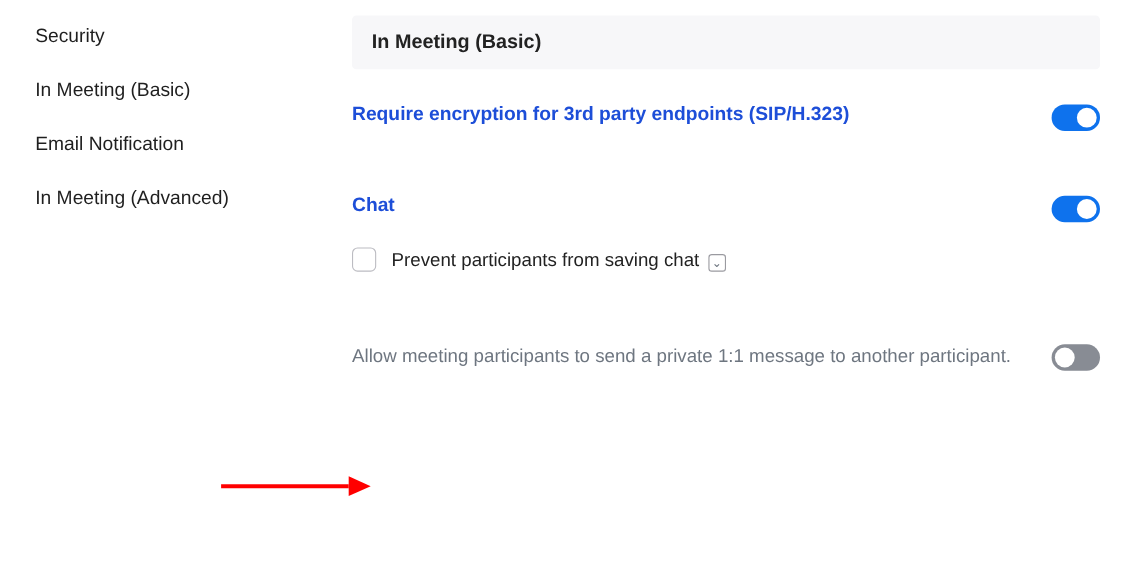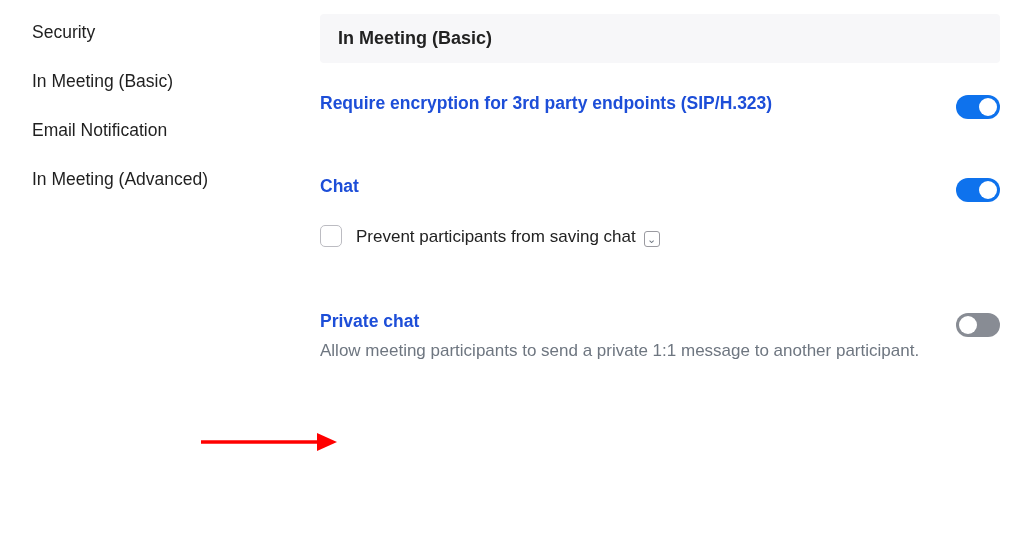--- a/index.html
+++ b/index.html
@@ -168,21 +168,20 @@
     <div class="sub-option">
       <div class="checkbox"></div>
       <span class="sub-option-label">Prevent participants from saving chat</span>
       <span class="info-badge">⌄</span>
     </div>
 
     <div class="spacer-lg"></div>
 
     <div class="setting-block">
       <div class="setting-text">
-        <div class="setting-title">Private chat</div>
         <div class="setting-desc">Allow meeting participants to send a private 1:1 message to another participant.</div>
       </div>
       <div class="toggle off">
         <div class="knob"></div>
       </div>
     </div>
   </main>
 
   <svg class="arrow" width="140" height="34">
     <line x1="2" y1="17" x2="118" y2="17" stroke="#ff0000" stroke-width="3.5"></line>

